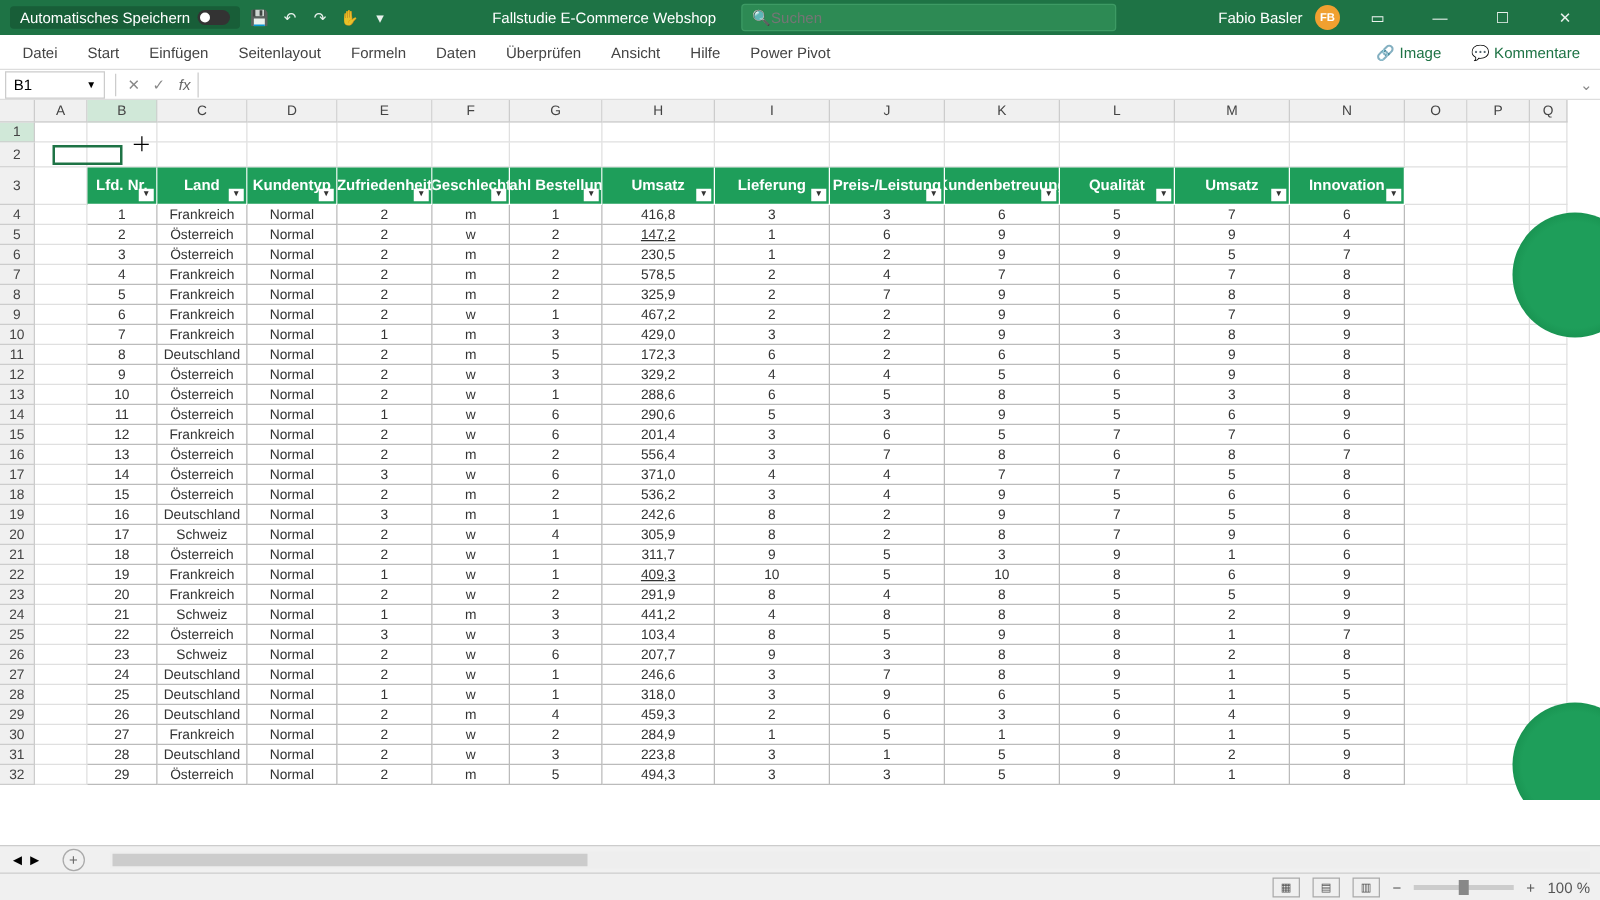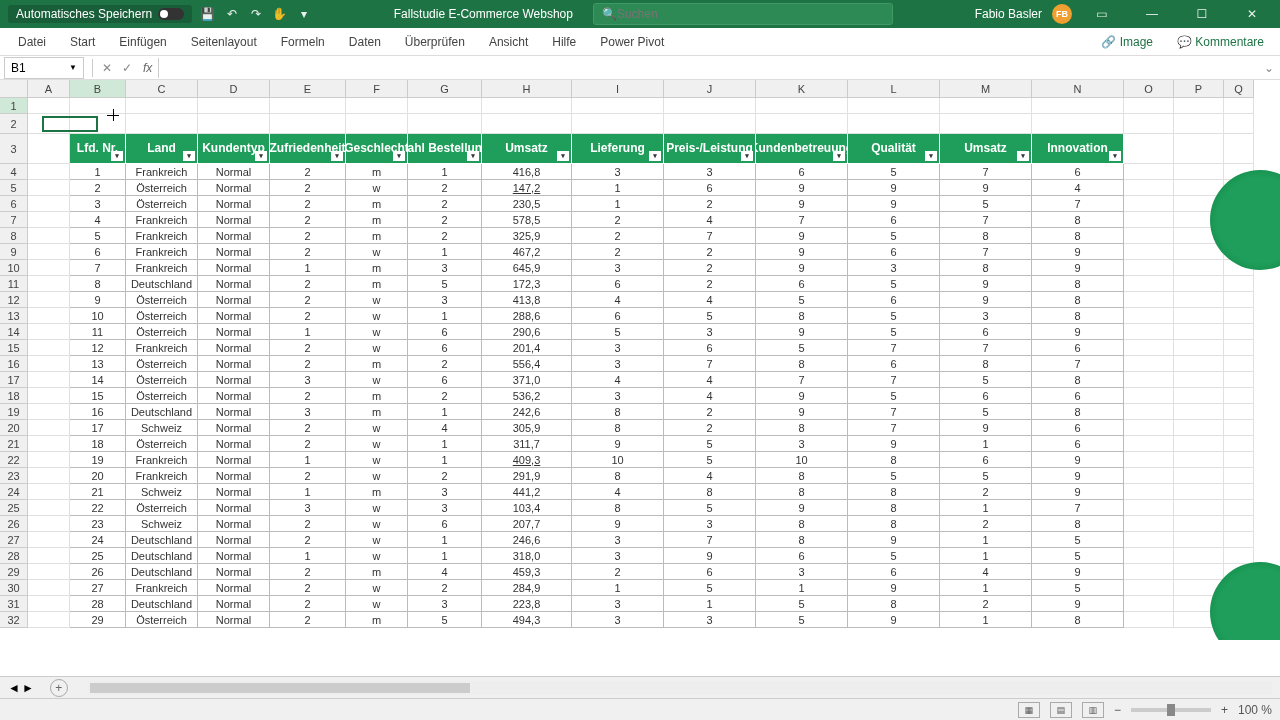--- a/index.html
+++ b/index.html
@@ -391,21 +391,21 @@
         <div class="cell" style="width: 30px;"></div>
       </div>
       <div class="row">
         <div class="cell" style="width: 42px;"></div>
         <div class="cell" style="width: 56px; border-right: 1px solid rgb(187, 187, 187); border-bottom: 1px solid rgb(187, 187, 187);">7</div>
         <div class="cell" style="width: 72px; border-right: 1px solid rgb(187, 187, 187); border-bottom: 1px solid rgb(187, 187, 187);">Frankreich</div>
         <div class="cell" style="width: 72px; border-right: 1px solid rgb(187, 187, 187); border-bottom: 1px solid rgb(187, 187, 187);">Normal</div>
         <div class="cell" style="width: 76px; border-right: 1px solid rgb(187, 187, 187); border-bottom: 1px solid rgb(187, 187, 187);">1</div>
         <div class="cell" style="width: 62px; border-right: 1px solid rgb(187, 187, 187); border-bottom: 1px solid rgb(187, 187, 187);">m</div>
         <div class="cell" style="width: 74px; border-right: 1px solid rgb(187, 187, 187); border-bottom: 1px solid rgb(187, 187, 187);">3</div>
-        <div class="cell" style="width: 90px; border-right: 1px solid rgb(187, 187, 187); border-bottom: 1px solid rgb(187, 187, 187);">645,9</div>
+        <div class="cell" style="width: 90px; border-right: 1px solid rgb(187, 187, 187); border-bottom: 1px solid rgb(187, 187, 187);">429,0</div>
         <div class="cell" style="width: 92px; border-right: 1px solid rgb(187, 187, 187); border-bottom: 1px solid rgb(187, 187, 187);">3</div>
         <div class="cell" style="width: 92px; border-right: 1px solid rgb(187, 187, 187); border-bottom: 1px solid rgb(187, 187, 187);">2</div>
         <div class="cell" style="width: 92px; border-right: 1px solid rgb(187, 187, 187); border-bottom: 1px solid rgb(187, 187, 187);">9</div>
         <div class="cell" style="width: 92px; border-right: 1px solid rgb(187, 187, 187); border-bottom: 1px solid rgb(187, 187, 187);">3</div>
         <div class="cell" style="width: 92px; border-right: 1px solid rgb(187, 187, 187); border-bottom: 1px solid rgb(187, 187, 187);">8</div>
         <div class="cell" style="width: 92px; border-right: 1px solid rgb(187, 187, 187); border-bottom: 1px solid rgb(187, 187, 187);">9</div>
         <div class="cell" style="width: 50px;"></div>
         <div class="cell" style="width: 50px;"></div>
         <div class="cell" style="width: 30px;"></div>
       </div>
@@ -429,21 +429,21 @@
         <div class="cell" style="width: 30px;"></div>
       </div>
       <div class="row">
         <div class="cell" style="width: 42px;"></div>
         <div class="cell" style="width: 56px; border-right: 1px solid rgb(187, 187, 187); border-bottom: 1px solid rgb(187, 187, 187);">9</div>
         <div class="cell" style="width: 72px; border-right: 1px solid rgb(187, 187, 187); border-bottom: 1px solid rgb(187, 187, 187);">Österreich</div>
         <div class="cell" style="width: 72px; border-right: 1px solid rgb(187, 187, 187); border-bottom: 1px solid rgb(187, 187, 187);">Normal</div>
         <div class="cell" style="width: 76px; border-right: 1px solid rgb(187, 187, 187); border-bottom: 1px solid rgb(187, 187, 187);">2</div>
         <div class="cell" style="width: 62px; border-right: 1px solid rgb(187, 187, 187); border-bottom: 1px solid rgb(187, 187, 187);">w</div>
         <div class="cell" style="width: 74px; border-right: 1px solid rgb(187, 187, 187); border-bottom: 1px solid rgb(187, 187, 187);">3</div>
-        <div class="cell" style="width: 90px; border-right: 1px solid rgb(187, 187, 187); border-bottom: 1px solid rgb(187, 187, 187);">413,8</div>
+        <div class="cell" style="width: 90px; border-right: 1px solid rgb(187, 187, 187); border-bottom: 1px solid rgb(187, 187, 187);">329,2</div>
         <div class="cell" style="width: 92px; border-right: 1px solid rgb(187, 187, 187); border-bottom: 1px solid rgb(187, 187, 187);">4</div>
         <div class="cell" style="width: 92px; border-right: 1px solid rgb(187, 187, 187); border-bottom: 1px solid rgb(187, 187, 187);">4</div>
         <div class="cell" style="width: 92px; border-right: 1px solid rgb(187, 187, 187); border-bottom: 1px solid rgb(187, 187, 187);">5</div>
         <div class="cell" style="width: 92px; border-right: 1px solid rgb(187, 187, 187); border-bottom: 1px solid rgb(187, 187, 187);">6</div>
         <div class="cell" style="width: 92px; border-right: 1px solid rgb(187, 187, 187); border-bottom: 1px solid rgb(187, 187, 187);">9</div>
         <div class="cell" style="width: 92px; border-right: 1px solid rgb(187, 187, 187); border-bottom: 1px solid rgb(187, 187, 187);">8</div>
         <div class="cell" style="width: 50px;"></div>
         <div class="cell" style="width: 50px;"></div>
         <div class="cell" style="width: 30px;"></div>
       </div>

